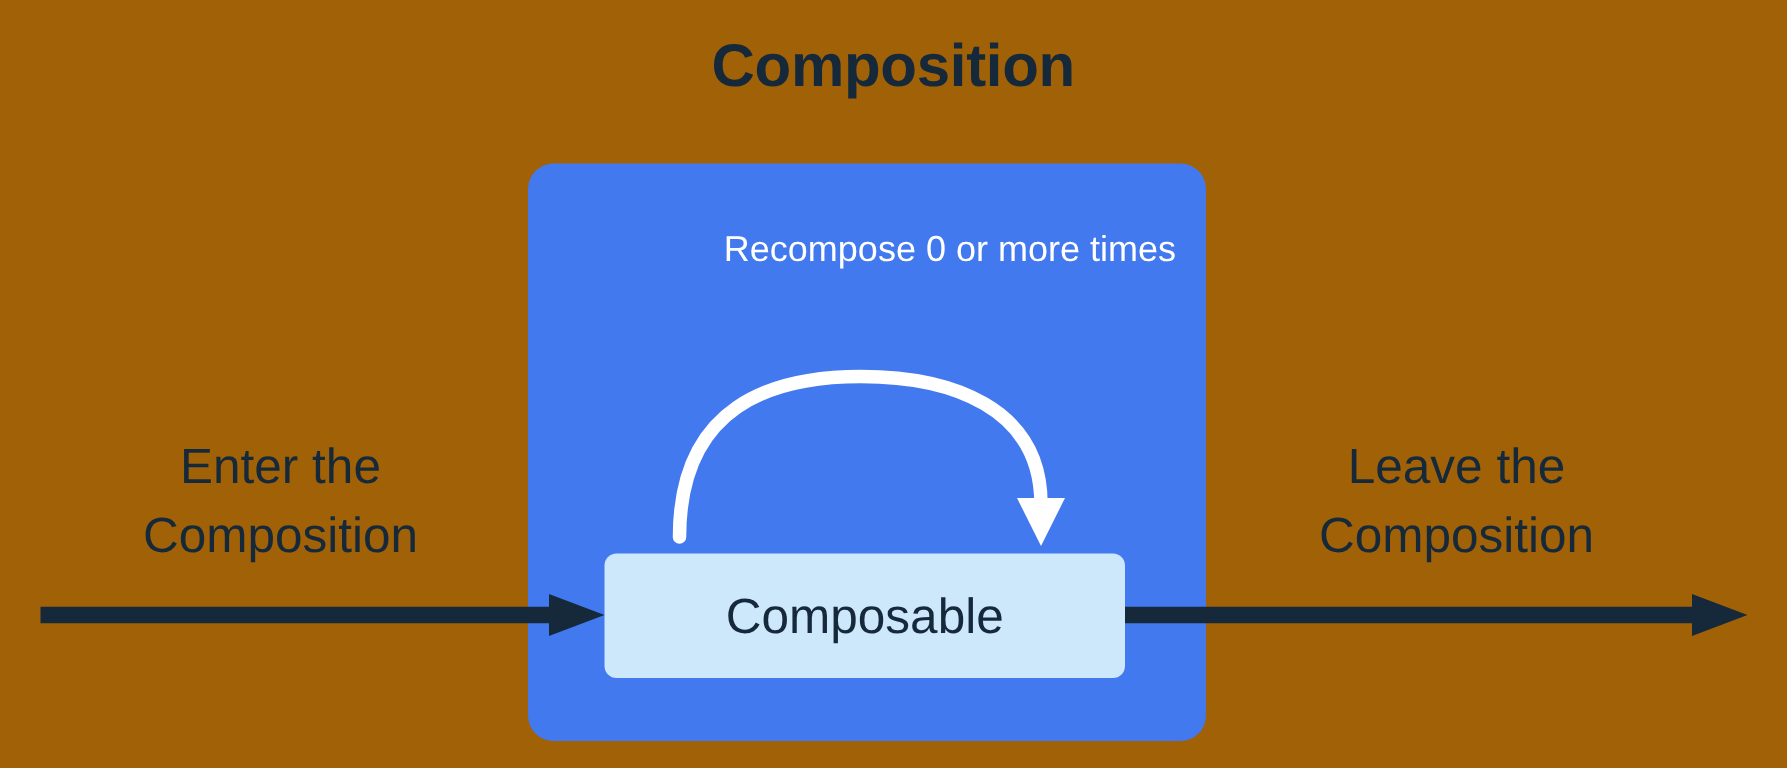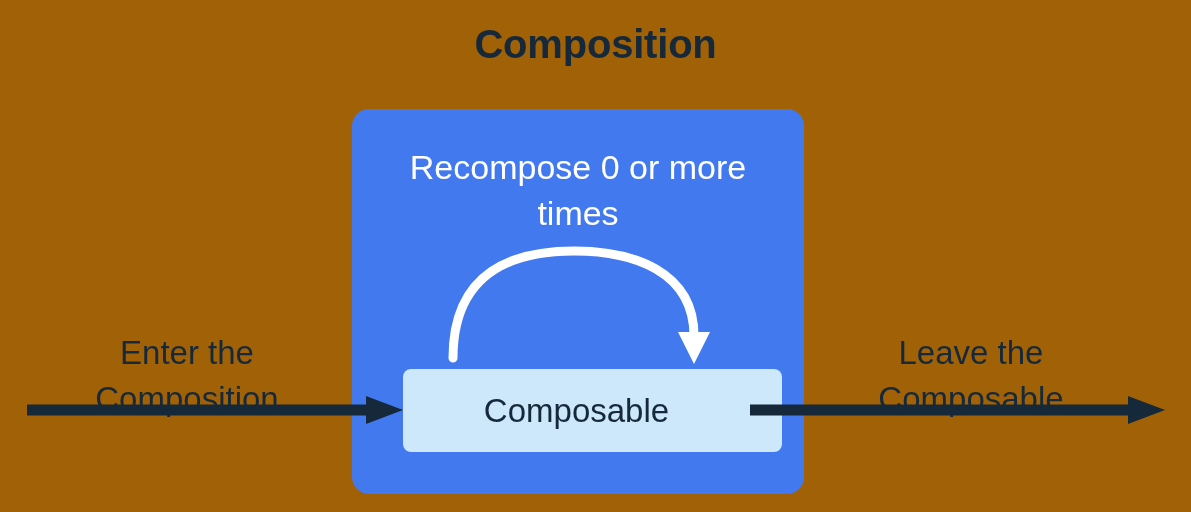--- a/index.html
+++ b/index.html
@@ -43,37 +43,36 @@
     background: #4279ef;
     border-radius: 17px;
   }
 
   
   #recompose-label {
     position: absolute;
     left: 372px;
     top: 144px;
     width: 412px;
-    text-align: center;
+    text-align: right;
     color: #ffffff;
-    font-size: 34px;
+    font-size: 24px;
     line-height: 46px;
     font-weight: 400;
   }
 
   
   #composable-node {
     position: absolute;
     left: 403px;
     top: 369px;
     width: 347px;
     height: 83px;
     background: #cde8fb;
     border-radius: 8px;
-    padding-left: 32px;
   }
   #composable-label {
     position: absolute;
     left: 0;
     top: 0;
     width: 347px;
     height: 83px;
     display: flex;
     align-items: center;
     justify-content: center;
@@ -84,21 +83,20 @@
   }
 
   
   .side-caption {
     position: absolute;
     text-align: center;
     color: #16293a;
     font-size: 33px;
     line-height: 46px;
     font-weight: 400;
-    margin-top: 42px;
   }
   #enter-caption {
     left: 42px;
     top: 288px;
     width: 290px;
   }
   #leave-caption {
     left: 826px;
     top: 288px;
     width: 290px;
@@ -145,15 +143,15 @@
       <path d="M 366 396 L 403 410 L 366 424 Z" fill="#16293a"></path>
     </g>
     <g>
       <line x1="750" y1="410" x2="1132" y2="410" stroke="#16293a" stroke-width="11"></line>
       <path d="M 1128 396 L 1165 410 L 1128 424 Z" fill="#16293a"></path>
     </g>
   </svg>
 
   <div class="side-caption" id="enter-caption">Enter the Composition</div>
 
-  <div class="side-caption" id="leave-caption">Leave the Composable</div>
+  <div class="side-caption" id="leave-caption">Leave the Composition</div>
 
 </div>
 
 </body></html>

